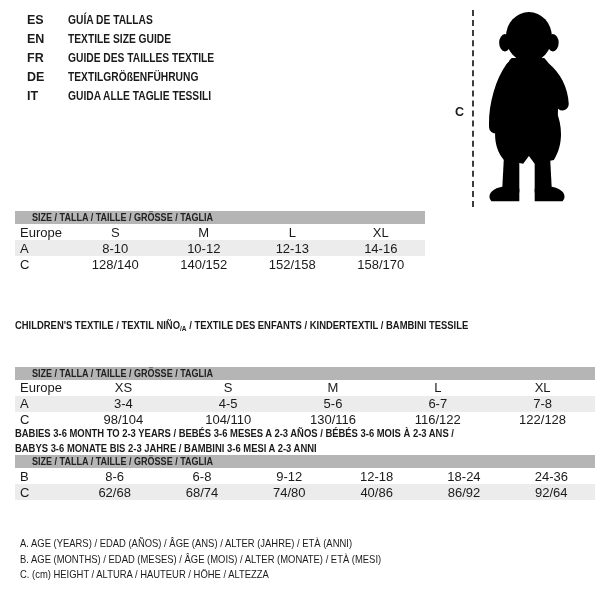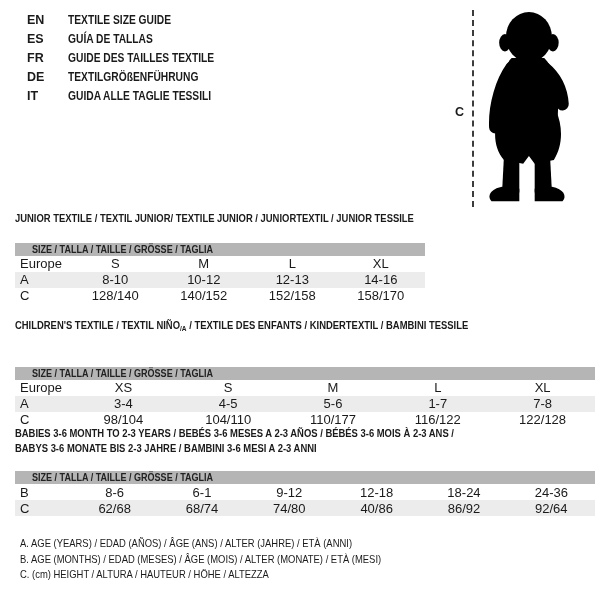--- a/index.html
+++ b/index.html
@@ -16,44 +16,44 @@
   .c-label{position:absolute;left:455px;top:105px;font-weight:700;font-size:12.5px}
   .baby{position:absolute;left:479px;top:8px}
   
   .tbl{position:absolute;left:15px;width:580px}
   .tbl-0{top:211px;width:410px}
   .tbl-1{top:318px}
   .tbl-2{top:426px}
   .tbl-title{font-weight:700;font-size:11.5px;line-height:14.5px}
   .tbl-0 .tbl-title{margin-bottom:17px}
   .tbl-1 .tbl-title{margin-bottom:30px}
-  .tbl-2 .tbl-title{margin-bottom:16px}
+  .tbl-2 .tbl-title{margin-bottom:0}
   .sub{font-size:8px;vertical-align:-2px}
   .size-bar{height:13px;background:#b5b5b5;font-weight:700;font-size:11px;line-height:13px;padding-left:17px;color:#222;overflow:visible}
   .t-row{display:flex;height:16px;align-items:center;font-size:13px}
   .t-row.shaded{background:#ececec}
   .t-label{width:56px;padding-left:5px}
   .t-cell{flex:1;text-align:center}
   
   .legend{position:absolute;left:20px;top:536px}
   .legend-line{font-weight:400;font-size:11.5px;line-height:15.5px}
 </style>
 </head>
 <body>
 
 <div class="page">
 
   <header class="lang-header">
       <div class="lang-row">
+        <span class="lang-code">ES</span>
+        <span class="cond">GUÍA DE TALLAS</span>
+      </div>
+      <div class="lang-row">
         <span class="lang-code">EN</span>
         <span class="cond">TEXTILE SIZE GUIDE</span>
-      </div>
-      <div class="lang-row">
-        <span class="lang-code">ES</span>
-        <span class="cond">GUÍA DE TALLAS</span>
       </div>
       <div class="lang-row">
         <span class="lang-code">FR</span>
         <span class="cond">GUIDE DES TAILLES TEXTILE</span>
       </div>
       <div class="lang-row">
         <span class="lang-code">DE</span>
         <span class="cond">TEXTILGRÖßENFÜHRUNG</span>
       </div>
       <div class="lang-row">
@@ -75,23 +75,20 @@
       <path d="M68,62 C80,72 86,84 87,100" fill="none" stroke="#000" stroke-width="13" stroke-linecap="round"></path>
       <path d="M22,106 C14,126 15,146 26,158 L46,162 L52,154 L58,162 L78,158 C87,144 88,124 80,106 Z"></path>
       <path d="M26,154 L24,192 L42,192 L42,158 Z"></path>
       <path d="M58,158 L58,192 L76,192 L74,154 Z"></path>
       <path d="M24,186 C12,188 8,196 13,201 L42,201 L42,188 Z"></path>
       <path d="M58,188 L58,201 L87,201 C92,196 88,188 76,186 Z"></path>
     </g>
   </svg>
 
   <section class="tbl tbl-0">
-      <div class="tbl-title">
-        <div><span class="cond"><span>JUNIOR TEXTILE / TEXTIL JUNIOR/ TEXTILE JUNIOR / JUNIORTEXTIL / JUNIOR TESSILE</span></span></div>
-      </div>
       <div class="size-bar"><span class="cond">SIZE / TALLA / TAILLE / GRÖSSE / TAGLIA</span></div>
       <div class="t-row">
         <span class="t-label">Europe</span>
         <span class="t-cell">S</span>
         <span class="t-cell">M</span>
         <span class="t-cell">L</span>
         <span class="t-cell">XL</span>
       </div>
       <div class="t-row shaded">
         <span class="t-label">A</span>
@@ -119,42 +116,42 @@
         <span class="t-cell">S</span>
         <span class="t-cell">M</span>
         <span class="t-cell">L</span>
         <span class="t-cell">XL</span>
       </div>
       <div class="t-row shaded">
         <span class="t-label">A</span>
         <span class="t-cell">3-4</span>
         <span class="t-cell">4-5</span>
         <span class="t-cell">5-6</span>
-        <span class="t-cell">1-7</span>
+        <span class="t-cell">6-7</span>
         <span class="t-cell">7-8</span>
       </div>
       <div class="t-row">
         <span class="t-label">C</span>
         <span class="t-cell">98/104</span>
         <span class="t-cell">104/110</span>
-        <span class="t-cell">110/177</span>
+        <span class="t-cell">130/116</span>
         <span class="t-cell">116/122</span>
         <span class="t-cell">122/128</span>
       </div>
     </section>
   <section class="tbl tbl-2">
       <div class="tbl-title">
         <div><span class="cond"><span>BABIES 3-6 MONTH TO 2-3 YEARS / BEBÉS 3-6 MESES A 2-3 AÑOS / BÉBÉS 3-6 MOIS À 2-3 ANS /</span></span></div>
         <div><span class="cond"><span>BABYS 3-6 MONATE BIS 2-3 JAHRE / BAMBINI 3-6 MESI A 2-3 ANNI</span></span></div>
       </div>
       <div class="size-bar"><span class="cond">SIZE / TALLA / TAILLE / GRÖSSE / TAGLIA</span></div>
       <div class="t-row">
         <span class="t-label">B</span>
         <span class="t-cell">8-6</span>
-        <span class="t-cell">6-1</span>
+        <span class="t-cell">6-8</span>
         <span class="t-cell">9-12</span>
         <span class="t-cell">12-18</span>
         <span class="t-cell">18-24</span>
         <span class="t-cell">24-36</span>
       </div>
       <div class="t-row shaded">
         <span class="t-label">C</span>
         <span class="t-cell">62/68</span>
         <span class="t-cell">68/74</span>
         <span class="t-cell">74/80</span>

